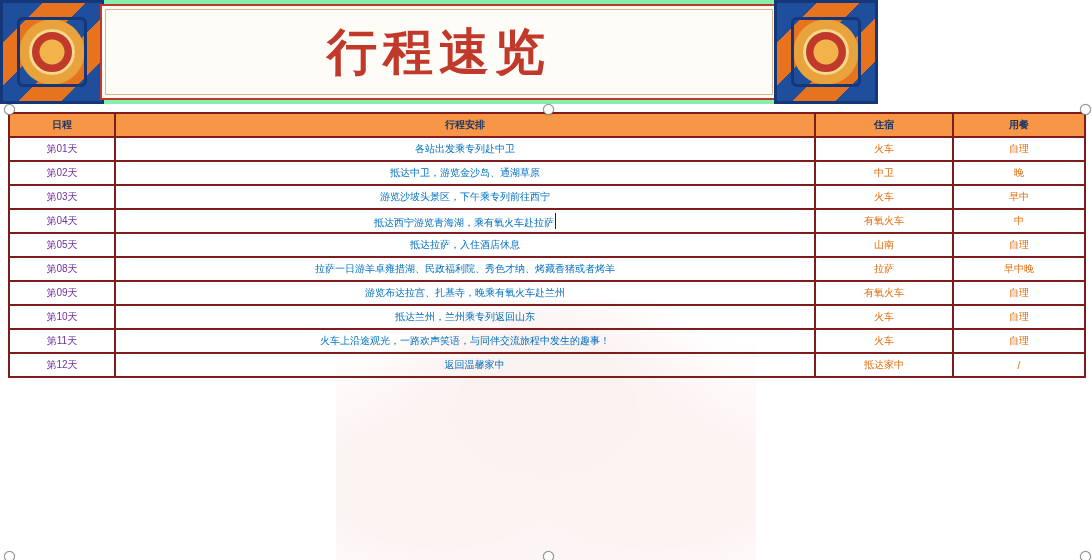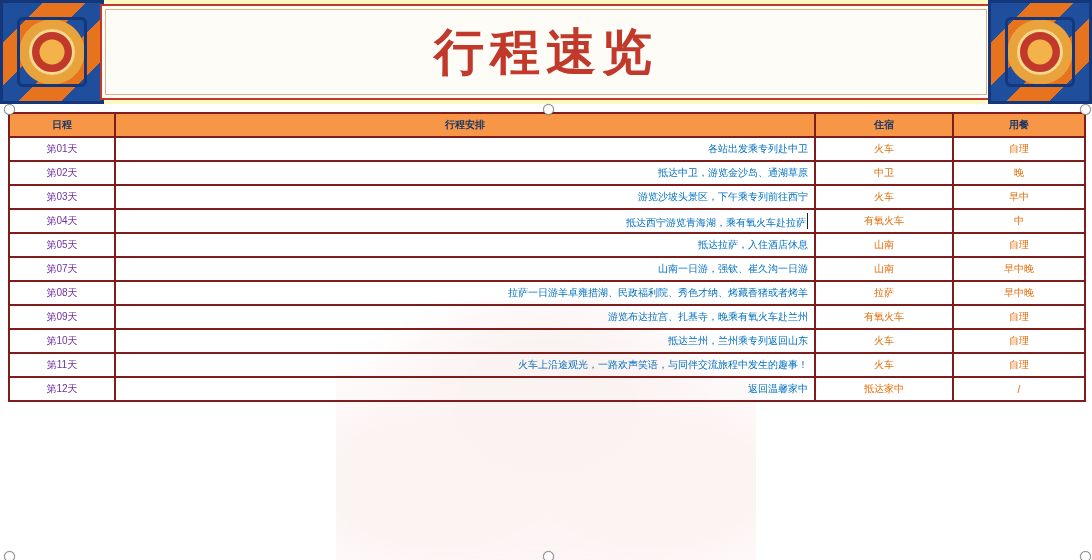--- a/index.html
+++ b/index.html
@@ -11,24 +11,24 @@
     height: 560px;
     background: #ffffff;
     font-family: "Liberation Sans", sans-serif;
     overflow: hidden;
     position: relative;
   }
 
   
   .banner {
     position: relative;
-    width: 1092px;
+    width: 878px;
     height: 104px;
     box-sizing: border-box;
-    background: #fef9c3;
+    background: #86efac;
   }
   .banner-frame {
     position: absolute;
     left: 100px;
     right: 100px;
     top: 4px;
     bottom: 4px;
     border: 2px solid #c0392b;
     background: #fdfcf6;
     box-sizing: border-box;
@@ -139,21 +139,21 @@
   col.c-stay   { width: 138px; }
   col.c-meal   { width: 132px; }
 
   td.day {
     text-align: center;
     color: #7030a0;
     font-weight: normal;
     margin-left: 33px;
   }
   td.plan {
-    text-align: right;
+    text-align: center;
     color: #0070c0;
     padding-left: 10px;
   }
   td.stay {
     text-align: center;
     color: #e36c09;
     margin-top: 35px;
   }
   td.meal {
     text-align: center;
@@ -256,26 +256,20 @@
         <td class="stay">有氧火车</td>
         <td class="meal">中</td>
       </tr>
       <tr>
         <td class="day">第05天</td>
         <td class="plan">抵达拉萨，入住酒店休息</td>
         <td class="stay">山南</td>
         <td class="meal">自理</td>
       </tr>
       <tr>
-        <td class="day">第07天</td>
-        <td class="plan">山南一日游，强钦、崔久沟一日游</td>
-        <td class="stay">山南</td>
-        <td class="meal">早中晚</td>
-      </tr>
-      <tr>
         <td class="day">第08天</td>
         <td class="plan">拉萨一日游羊卓雍措湖、民政福利院、秀色才纳、烤藏香猪或者烤羊</td>
         <td class="stay">拉萨</td>
         <td class="meal">早中晚</td>
       </tr>
       <tr>
         <td class="day">第09天</td>
         <td class="plan">游览布达拉宫、扎基寺，晚乘有氧火车赴兰州</td>
         <td class="stay">有氧火车</td>
         <td class="meal">自理</td>

